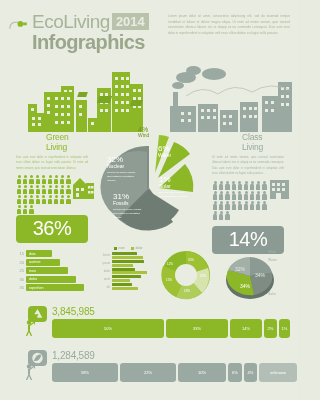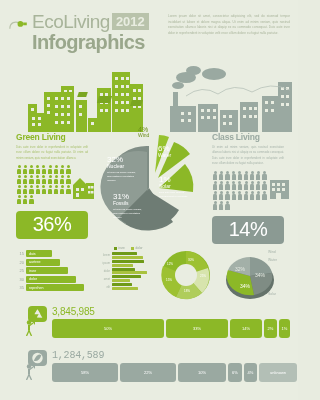--- a/index.html
+++ b/index.html
@@ -35,21 +35,21 @@
   .bld { position: absolute; bottom: 0; }
   .green-bld { background: #8cb827; }
   .gray-bld { background: #9aa9a1; }
   .win { position: absolute; background: #e9ede1; width: 3px; height: 3px; }
   .cloud { position: absolute; background: #9aa9a1; border-radius: 50%; }
   .solar { position: absolute; background: #7aa621; }
 
   
   .cols { position: relative; height: 112px; }
   .col { position: absolute; top: 0; }
-  .col-title { font-size: 8.5px; font-weight: 700; letter-spacing: -0.2px; }
+  .col-title { font-size: 8.5px; font-weight: 400; letter-spacing: -0.2px; margin-left: 30px; }
   .green-title { color: #8cb827; }
   .gray-title { color: #9aa9a1; }
   .col-para { font-size: 2.8px; line-height: 1.9; margin-top: 3px; text-align: justify; }
   .green-para { color: #a9c06d; }
   .gray-para { color: #a7b3aa; }
 
   .people-grid { display: flex; flex-wrap: wrap; width: 58px; margin-top: 4px; }
   .person { width: 5px; height: 9px; margin: 0.5px 0.6px; position: relative; }
   .p-head { position: absolute; top: 0; left: 1px; width: 3px; height: 3px; border-radius: 50%; }
   .p-body { position: absolute; top: 3.4px; left: 0.4px; width: 4.2px; height: 5.4px; border-radius: 1.4px 1.4px 0 0; }
@@ -88,21 +88,21 @@
   .gbar-a { background: #6f9a18; }
   .gbar-b { background: #a9c23e; }
 
   .donut-labels { position: absolute; font-size: 3px; }
   .pie3d-label { position: absolute; font-size: 3.4px; color: #a7b3aa; }
 
   
   .stat { position: absolute; left: 0; width: 298px; }
   .stat-num { font-size: 10px; letter-spacing: -0.2px; }
   .stat-green { color: #8cb827; }
-  .stat-gray { color: #9aa9a1; font-family: Liberation Mono, monospace; }
+  .stat-gray { color: #9aa9a1; }
   .seg-row { display: flex; gap: 2px; margin-top: 2px; }
   .seg {
     height: 19px; border-radius: 3px; display: flex;
     align-items: center; justify-content: center;
     font-size: 4px; color: #fff;
   }
   .seg-green { background: #8cb827; }
   .seg-gray { background: #9aa9a1; }
   .seg-gray-light { background: #b3bfb6; }
 
@@ -138,21 +138,21 @@
   <div class="header">
     <div class="logo-wrap">
       <svg class="plug-icon" viewBox="0 0 24 24">
         <path d="M2,14 C2,7 8,5 13,8" stroke="#b9c3ab" stroke-width="1.3" fill="none"></path>
         <circle cx="13.5" cy="8.6" r="3.1" fill="#8cb827"></circle>
         <rect x="16.5" y="7.1" width="4" height="3" fill="#8cb827"></rect>
       </svg>
       <div class="logo-text">
         <div class="logo-line1">
           <span class="eco">EcoLiving</span>
-          <span class="year-badge">2012</span>
+          <span class="year-badge">2014</span>
         </div>
         <div class="logo-line2">Infographics</div>
       </div>
     </div>
     <div class="header-para">Lorem ipsum dolor sit amet, consectetur adipisicing elit, sed do eiusmod tempor incididunt ut labore et dolore magna aliqua. Ut enim ad minim veniam, quis nostrud exercitation ullamco laboris nisi ut aliquip ex ea commodo consequat. Duis aute irure dolor in reprehenderit in voluptate velit esse cillum dolore eu fugiat nulla pariatur.</div>
   </div>
 
   <div class="skyline">
 
     <div class="bld green-bld" style="left:28px; width:9px; height:28px;">
@@ -424,21 +424,21 @@
         <path d="M1,11 L8,4 L15,11 L15,25 L1,25 Z" fill="#8cb827"></path>
         <rect x="14" y="9" width="8" height="16" fill="#8cb827"></rect>
         <rect x="4" y="14" width="3" height="3" fill="#e9ede1"></rect>
         <rect x="9" y="14" width="3" height="3" fill="#e9ede1"></rect>
         <rect x="4" y="19" width="3" height="4" fill="#e9ede1"></rect>
         <rect x="16" y="12" width="2.5" height="2.5" fill="#e9ede1"></rect>
         <rect x="19" y="12" width="2.5" height="2.5" fill="#e9ede1"></rect>
         <rect x="16" y="17" width="2.5" height="2.5" fill="#e9ede1"></rect>
         <rect x="19" y="17" width="2.5" height="2.5" fill="#e9ede1"></rect>
       </svg>
-      <div class="pct-box green-box" style="margin-top:6px; width:72px;">36%</div>
+      <div class="pct-box green-box" style="margin-top:0; width:72px;">36%</div>
     </div>
 
     <div class="col" style="left:212px; width:72px;">
       <div class="col-title gray-title">Class Living</div>
       <div class="col-para gray-para">Ut enim ad minim veniam, quis nostrud exercitation ullamco laboris nisi ut aliquip ex ea commodo consequat. Duis aute irure dolor in reprehenderit in voluptate velit esse cillum dolore eu fugiat nulla pariatur.</div>
       <div class="people-grid">
         <div class="person gray-p">
             <div class="p-head"></div>
             <div class="p-body"></div>
           </div>

